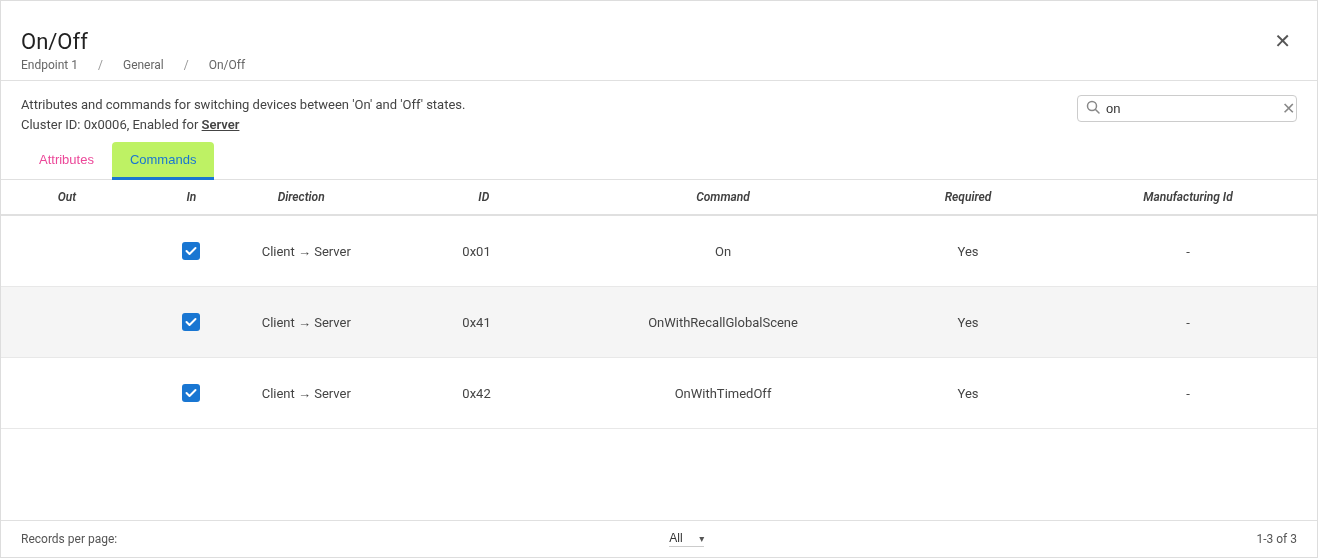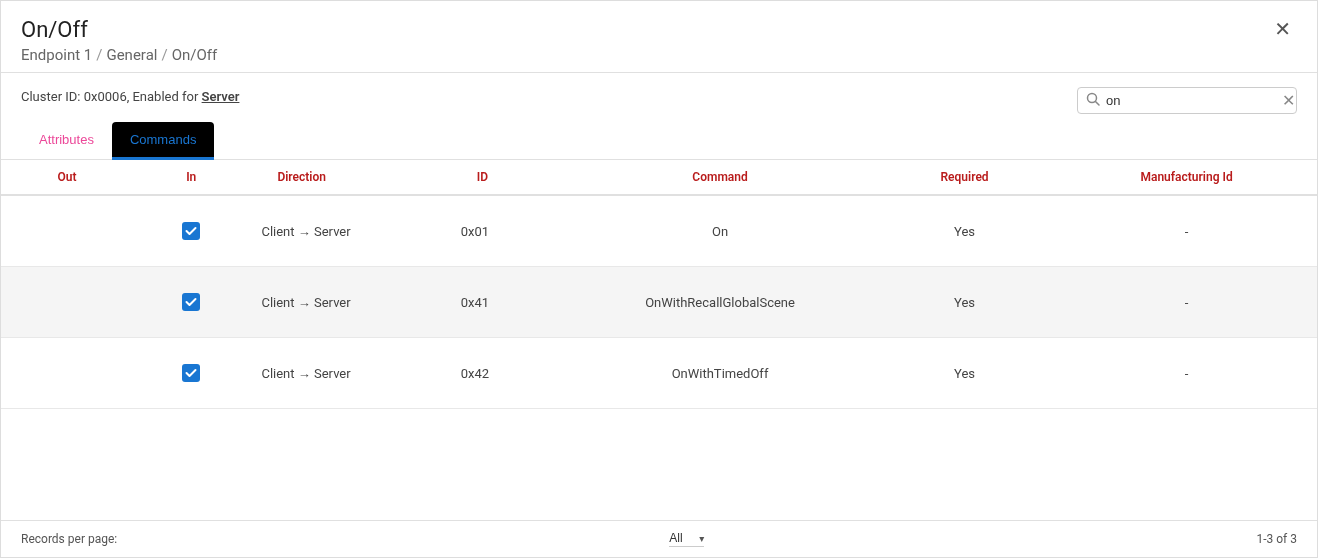--- a/index.html
+++ b/index.html
@@ -17,34 +17,35 @@
       position: relative;
       display: flex;
       flex-direction: column;
     }
     .modal-header {
       padding: 16px 20px 8px 20px;
       border-bottom: 1px solid #e0e0e0;
       display: flex;
       align-items: flex-start;
       justify-content: space-between;
+      margin-top: 12px;
     }
     .modal-header-left {}
     .modal-title {
       font-size: 22px;
       font-weight: 400;
       color: #222;
       margin-bottom: 4px;
     }
     .breadcrumb {
-      font-size: 15px;
+      font-size: 12px;
       color: #666;
       display: flex;
       align-items: flex-end;
-      gap: 4px;
+      gap: 20px;
     }
     .breadcrumb-sep {
       color: #999;
     }
     .close-btn {
       background: none;
       border: none;
       cursor: pointer;
       font-size: 20px;
       color: #555;
@@ -107,43 +108,44 @@
       border-bottom: 3px solid transparent;
       margin-bottom: -1px;
       background: none;
       border-top: none;
       border-left: none;
       border-right: none;
     }
     .tab.active {
       color: #1976d2;
       border-bottom: 3px solid #1976d2;
-      background: #000000;
+      background: #bef264;
       border-radius: 4px 4px 0 0;
     }
     .table-container {
       flex: 1;
       overflow: auto;
       padding: 0;
     }
     table {
       width: 100%;
       border-collapse: collapse;
     }
     thead tr {
       background: #fff;
       border-bottom: 2px solid #e0e0e0;
     }
     thead th {
       padding: 10px 28px;
       text-align: left;
       font-weight: 600;
       font-size: 12px;
-      color: #b91c1c;
+      color: #404040;
       white-space: nowrap;
+      font-style: italic;
     }
     thead th.center { text-align: center; }
     tbody tr {
       border-bottom: 1px solid #e8e8e8;
     }
     tbody tr:nth-child(even) {
       background: #f5f5f5;
     }
     tbody tr:nth-child(odd) {
       background: #fff;
@@ -217,20 +219,21 @@
         <span>General</span>
         <span class="breadcrumb-sep">/</span>
         <span>On/Off</span>
       </div>
     </div>
     <button class="close-btn">✕</button>
   </div>
 
   <div class="modal-description">
     <div class="description-text">
+      <div>Attributes and commands for switching devices between 'On' and 'Off' states.</div>
       <div>
         <span>Cluster ID: 0x0006, Enabled for </span><strong>Server</strong>
       </div>
     </div>
     <div class="search-box">
       <span class="search-icon-svg">
         <svg width="14" height="14" viewBox="0 0 14 14" fill="none" xmlns="http://www.w3.org/2000/svg">
           <circle cx="6" cy="6" r="4.5" stroke="#888" stroke-width="1.5"></circle>
           <line x1="9.5" y1="9.5" x2="13" y2="13" stroke="#888" stroke-width="1.5" stroke-linecap="round"></line>
         </svg>

